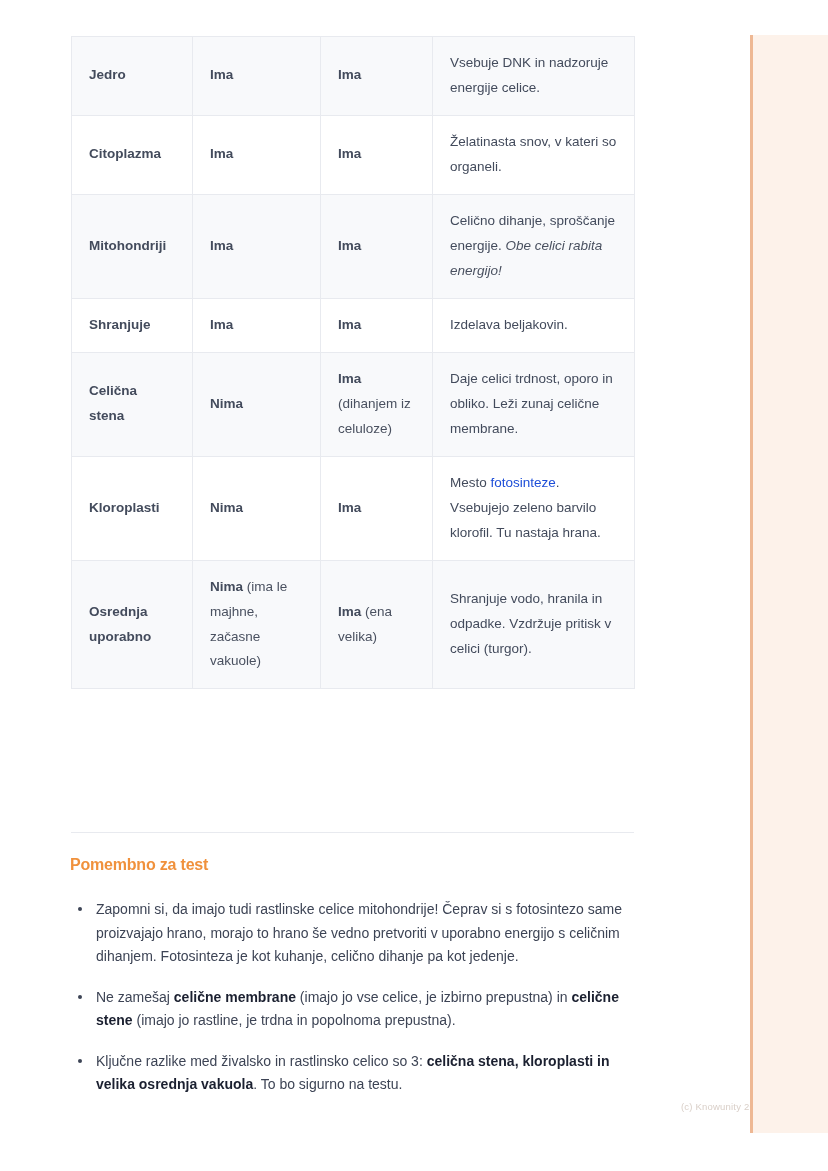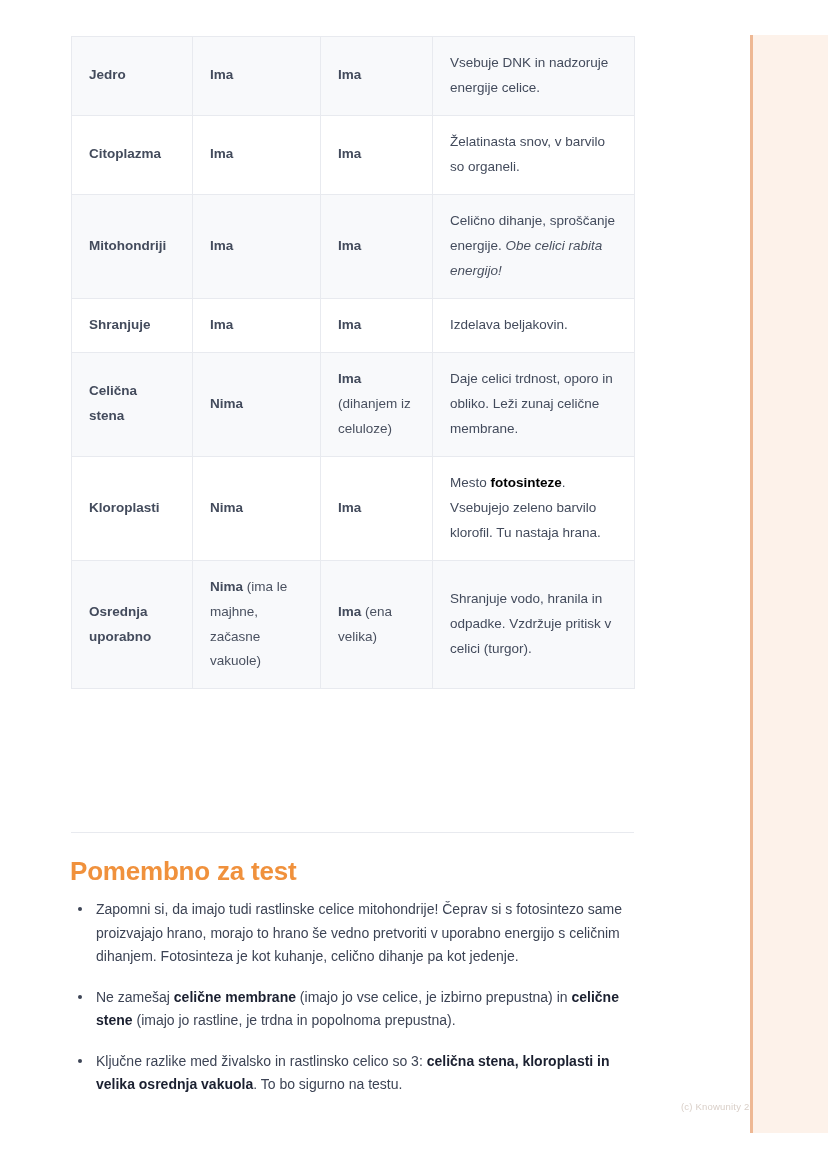--- a/index.html
+++ b/index.html
@@ -81,22 +81,22 @@
   }
   td.desc {
     color: #4a5160;
     padding-right: 22px;
   }
   td .soft {
     font-weight: normal;
     color: #4a5160;
   }
   td .bold {
-    font-weight: bold;
-    color: #000000;
+    font-weight: normal;
+    color: #1d4ed8;
     text-align: center;
   }
   td .ital {
     font-style: italic;
     color: #4a5160;
   }
 
   
   .divider {
     position: absolute;
@@ -105,21 +105,21 @@
     width: 563px;
     height: 1px;
     background: #e8eaef;
   }
 
   
   .section-heading {
     position: absolute;
     left: 70px;
     top: 856px;
-    font-size: 26px;
+    font-size: 16px;
     font-weight: bold;
     color: #f0913c;
     letter-spacing: -0.2px;
   }
 
   
   .notes {
     position: absolute;
     left: 70px;
     top: 898px;
@@ -179,21 +179,21 @@
           <tr>
             <td class="organelle">Jedro</td>
             <td class="animal">Ima</td>
             <td class="plant">Ima</td>
             <td class="desc">Vsebuje DNK in nadzoruje energije celice.</td>
           </tr>
           <tr>
             <td class="organelle">Citoplazma</td>
             <td class="animal">Ima</td>
             <td class="plant">Ima</td>
-            <td class="desc">Želatinasta snov, v barvilo so organeli.</td>
+            <td class="desc">Želatinasta snov, v kateri so organeli.</td>
           </tr>
           <tr>
             <td class="organelle">Mitohondriji</td>
             <td class="animal">Ima</td>
             <td class="plant">Ima</td>
             <td class="desc">Celično dihanje, sproščanje energije. <span class="ital">Obe celici rabita energijo!</span></td>
           </tr>
           <tr>
             <td class="organelle">Shranjuje</td>
             <td class="animal">Ima</td>

